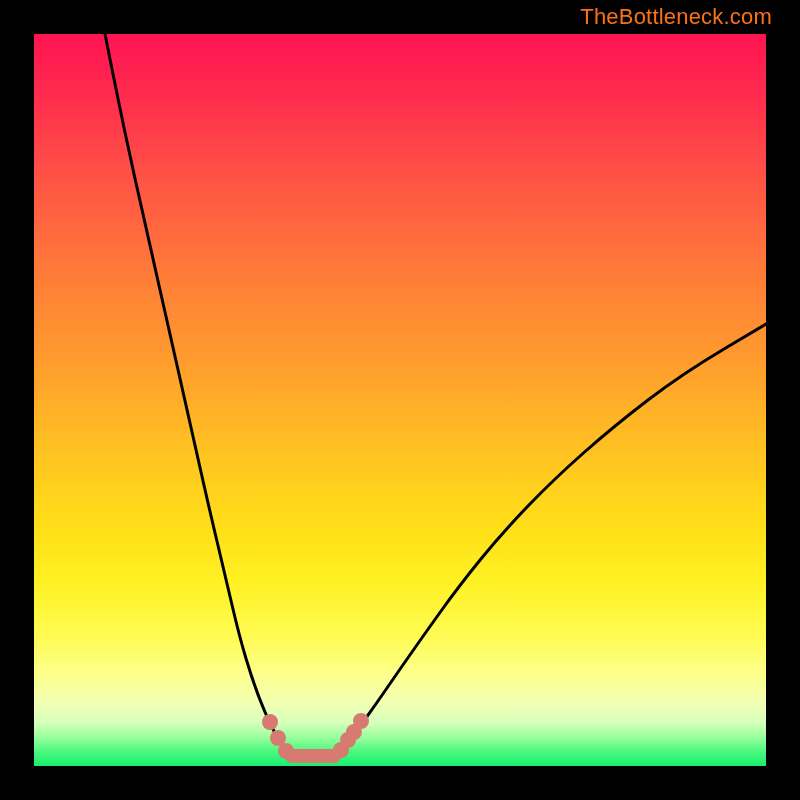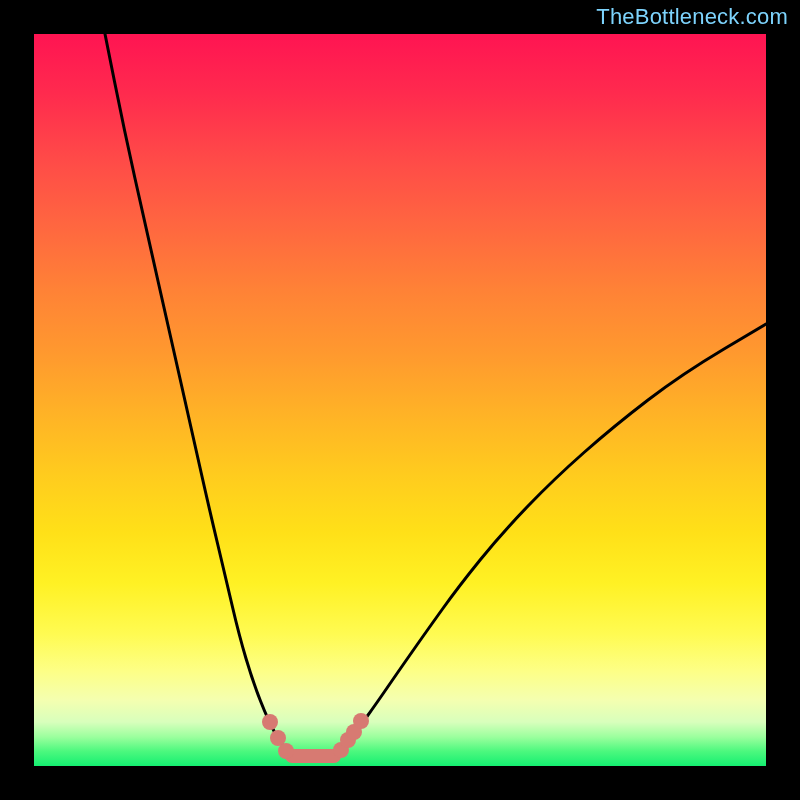--- a/index.html
+++ b/index.html
@@ -13,22 +13,22 @@
   }
   .outer {
     position: relative;
     width: 800px;
     height: 800px;
     background: #000;
   }
   .watermark {
     position: absolute;
     top: 4px;
-    right: 12px;
-    color: #7dd3fc;
+    right: 28px;
+    color: #f97316;
     font-size: 22px;
     font-weight: 400;
     letter-spacing: 0.2px;
     z-index: 10;
   }
   .plot {
     position: absolute;
     left: 34px;
     top: 34px;
     width: 732px;   

